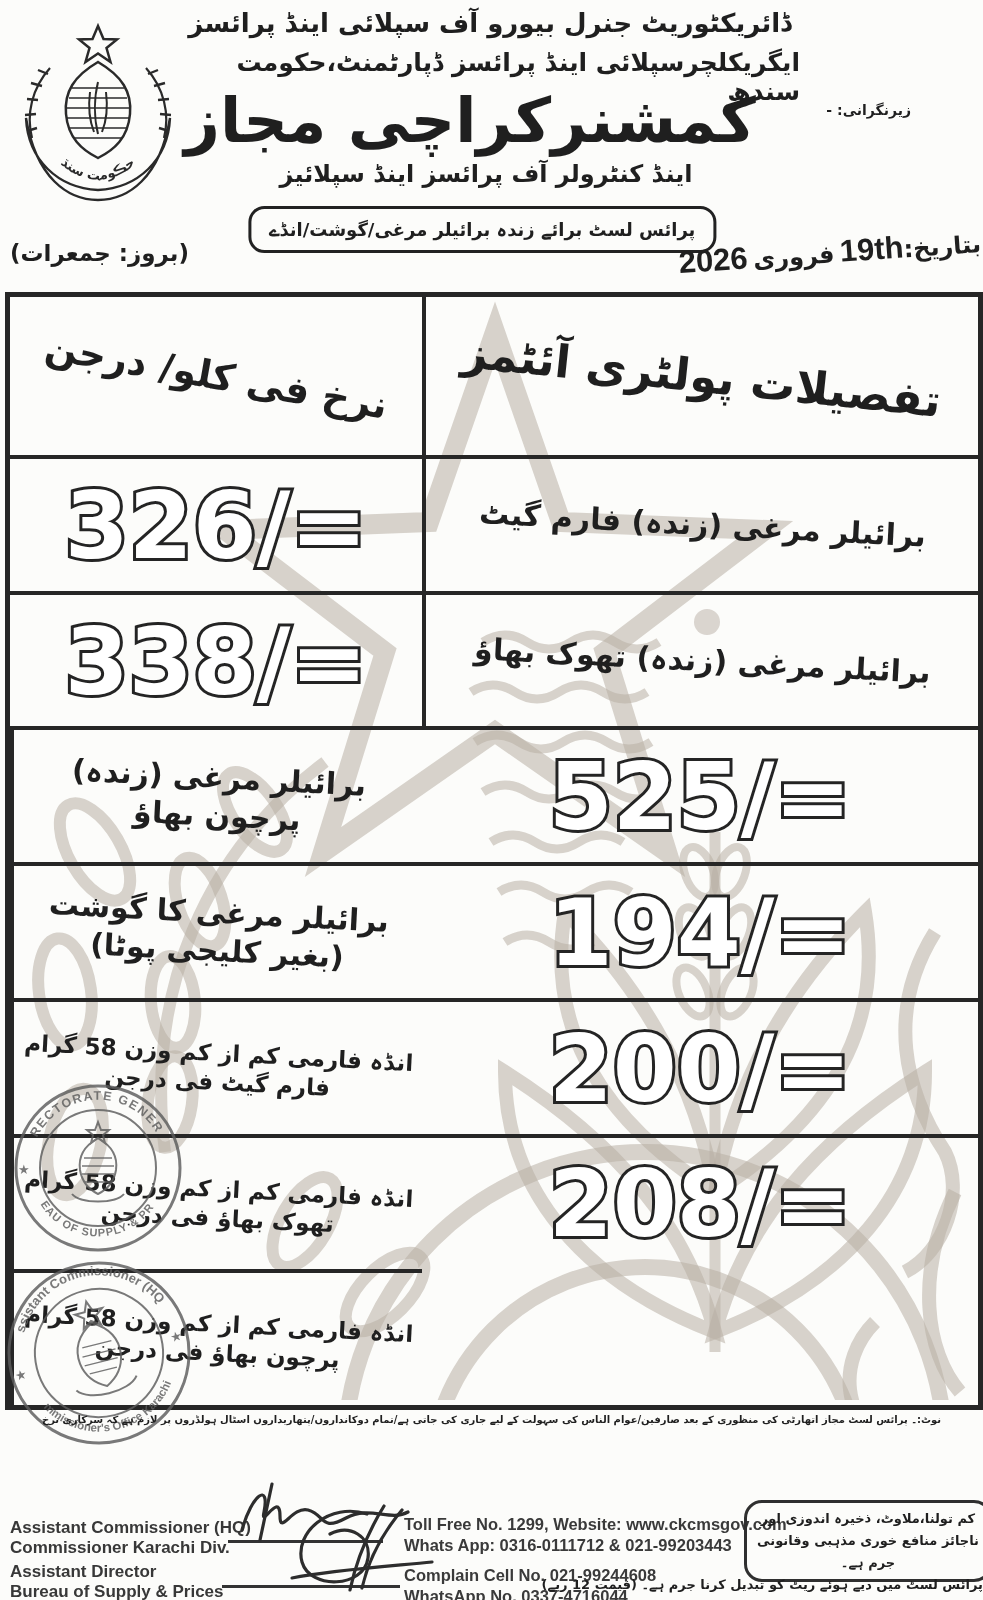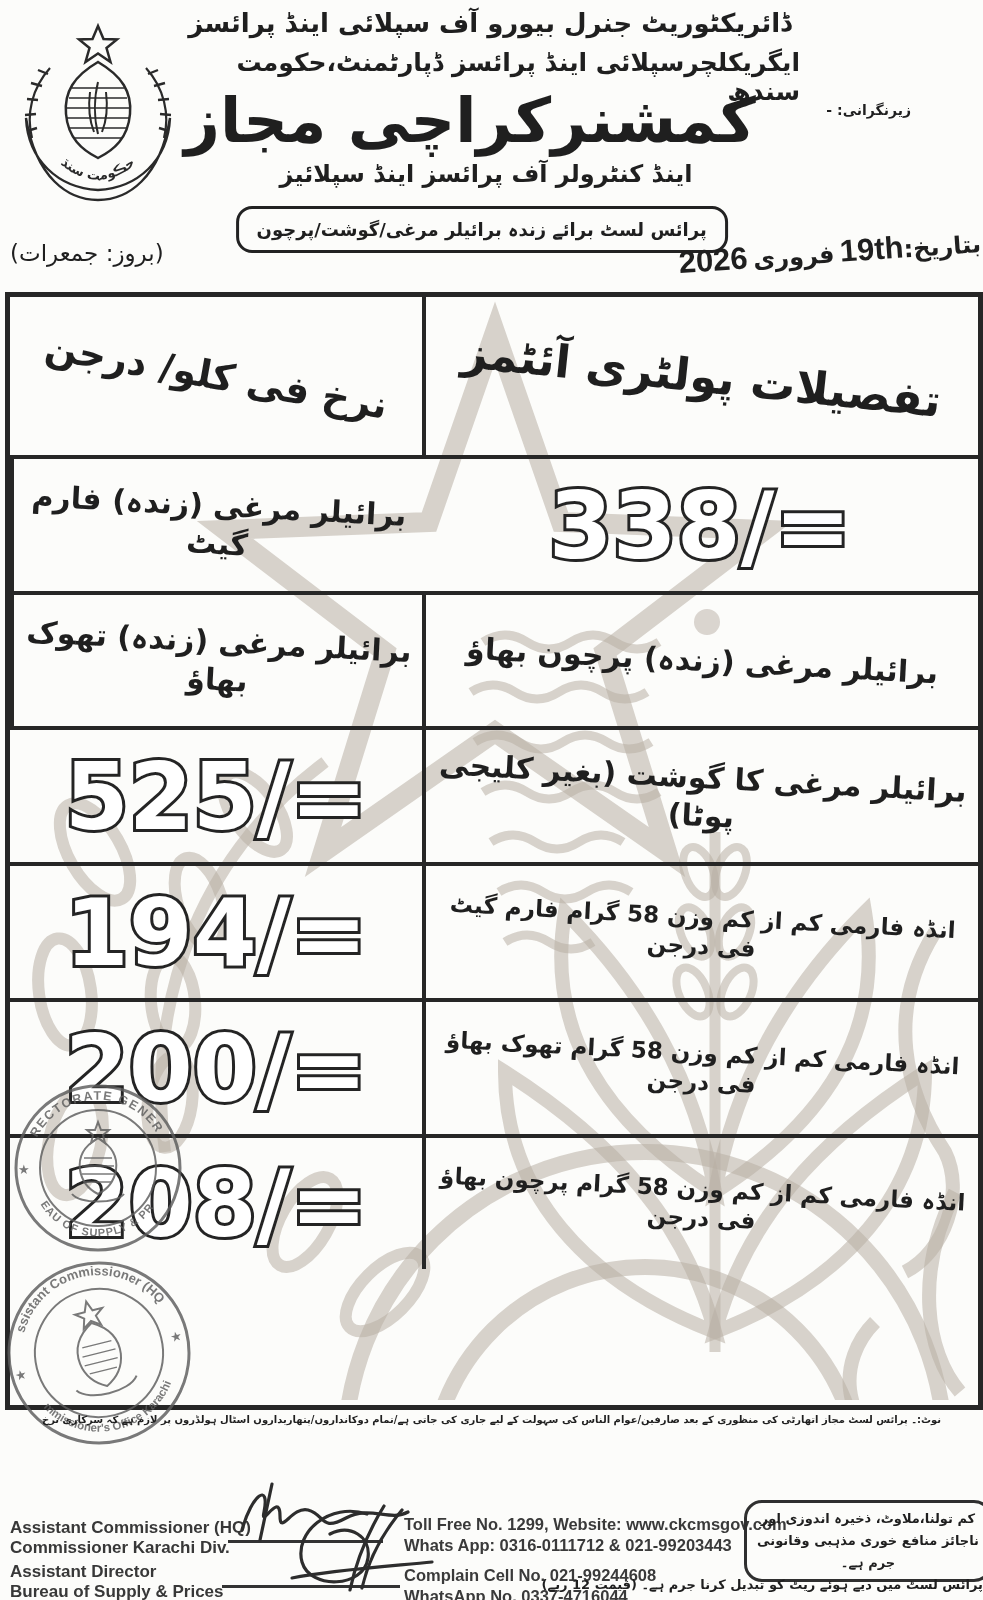--- a/index.html
+++ b/index.html
@@ -13,21 +13,21 @@
   .h-line2{top:48px;left:180px;width:620px;text-align:right;font-size:25px;font-weight:bold;}
   .supervision{top:102px;right:72px;font-size:14px;font-weight:bold;}
   .main-title{top:84px;left:140px;width:660px;text-align:center;font-size:62px;font-weight:900;letter-spacing:-1px;}
   .sub-title{top:160px;left:176px;width:620px;text-align:center;font-size:24px;font-weight:bold;}
   .scope-box{top:206px;left:50%;transform:translateX(-52%);border:3px solid #222;border-radius:16px;
              padding:10px 18px;font-size:18px;font-weight:bold;white-space:nowrap;text-align:center;}
   .date-line{top:224px;right:2px;transform:rotate(-4deg);transform-origin:100% 50%;
              font-weight:bold;white-space:nowrap;}
   .date-line .ur{font-size:24px;}
   .date-line .lat{font-family:"Liberation Sans","DejaVu Sans",sans-serif;font-size:31px;font-weight:bold;}
-  .weekday{top:240px;left:10px;font-size:23px;font-weight:normal;}
+  .weekday{top:240px;left:10px;font-size:23px;font-weight:bold;}
 
   
   .price-table{top:292px;left:5px;width:968px;height:1108px;display:grid;
                grid-template-columns:412px 1fr;grid-template-rows:158px repeat(7,1fr);
                border:5px solid #262626;z-index:1;}
   .cell{position:relative;display:flex;align-items:center;justify-content:center;z-index:1;}
   .cell.item{border-left:4px solid #262626;}
   .row-border{border-top:4px solid #262626;}
   .th-item{font-size:45px;font-weight:bold;transform:rotate(6deg);}
   .th-rate{font-size:38px;font-weight:bold;transform:rotate(10deg);}
@@ -94,21 +94,21 @@
     <text font-size="13" font-weight="bold" fill="#2a2a2a">
       <textPath href="#crescent-text-path" startOffset="50%" text-anchor="middle">حڪومت سنڌ</textPath>
     </text>
   </svg>
 
   <div class="abs rtl h-line1">ڈائریکٹوریٹ جنرل بیورو آف سپلائی اینڈ پرائسز</div>
   <div class="abs rtl h-line2">ایگریکلچرسپلائی اینڈ پرائسز ڈپارٹمنٹ،حکومت سندھ</div>
   <div class="abs rtl supervision">زیرنگرانی: -</div>
   <div class="abs rtl main-title">کمشنرکراچی مجاز</div>
   <div class="abs rtl sub-title">اینڈ کنٹرولر آف پرائسز اینڈ سپلائیز</div>
-  <div class="abs rtl scope-box">پرائس لسٹ برائے زندہ برائیلر مرغی/گوشت/پرچون</div>
+  <div class="abs rtl scope-box">پرائس لسٹ برائے زندہ برائیلر مرغی/گوشت/انڈے</div>
 
   <div class="abs rtl date-line">
     <span class="ur">بتاریخ:</span><span class="lat">19th</span>
     <span class="ur">فروری</span>
     <span class="lat">2026</span>
   </div>
   <div class="abs rtl weekday">(بروز: جمعرات)</div>
 
   <svg class="abs watermark" viewBox="0 0 968 1108">
     <g fill="none" stroke="#b8aea4" stroke-opacity=".55" fill-opacity=".5">
@@ -163,20 +163,25 @@
   </svg>
 
   <div class="abs price-table">
     <div class="cell th-cell">
       <div class="rtl th-rate">نرخ فی کلو/ درجن</div>
     </div>
     <div class="cell item th-cell">
       <div class="rtl th-item">تفصیلات پولٹری آئٹمز</div>
     </div>
 
+    <div class="cell row-border">
+      <svg class="price-svg" viewBox="0 0 330 106">
+          <text class="price-text" x="165" y="86" text-anchor="middle">326/=</text>
+        </svg>
+    </div>
     <div class="cell item row-border">
       <div class="rtl item-text">برائیلر مرغی (زندہ) فارم گیٹ</div>
     </div>
 
     <div class="cell row-border">
       <svg class="price-svg" viewBox="0 0 330 106">
           <text class="price-text" x="165" y="86" text-anchor="middle">338/=</text>
         </svg>
     </div>
     <div class="cell item row-border">

